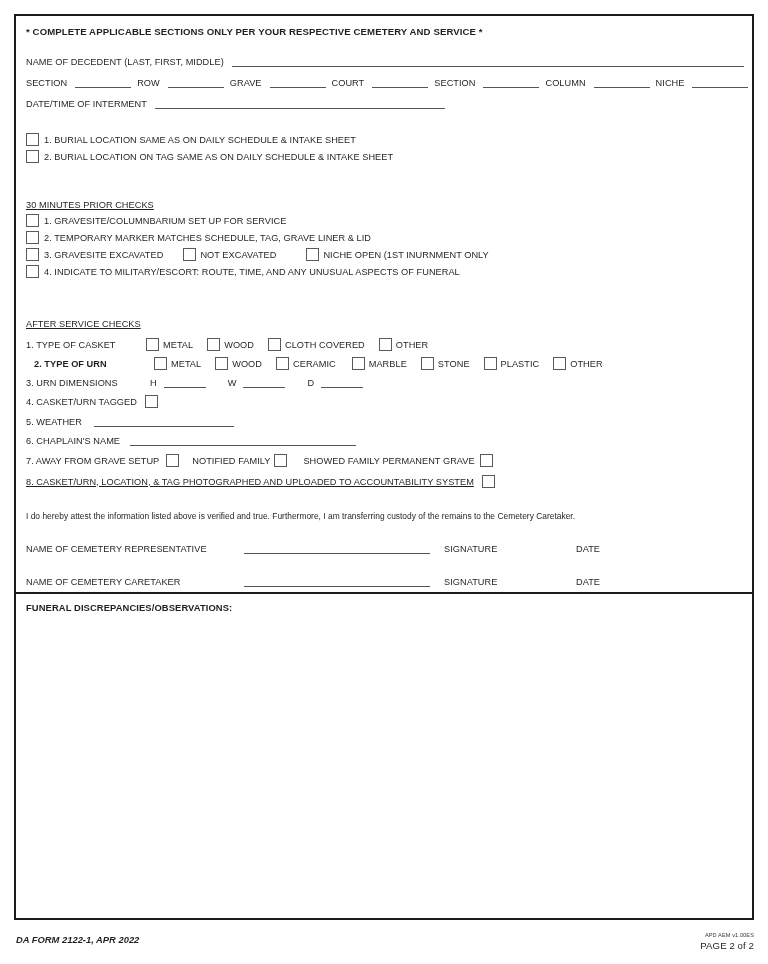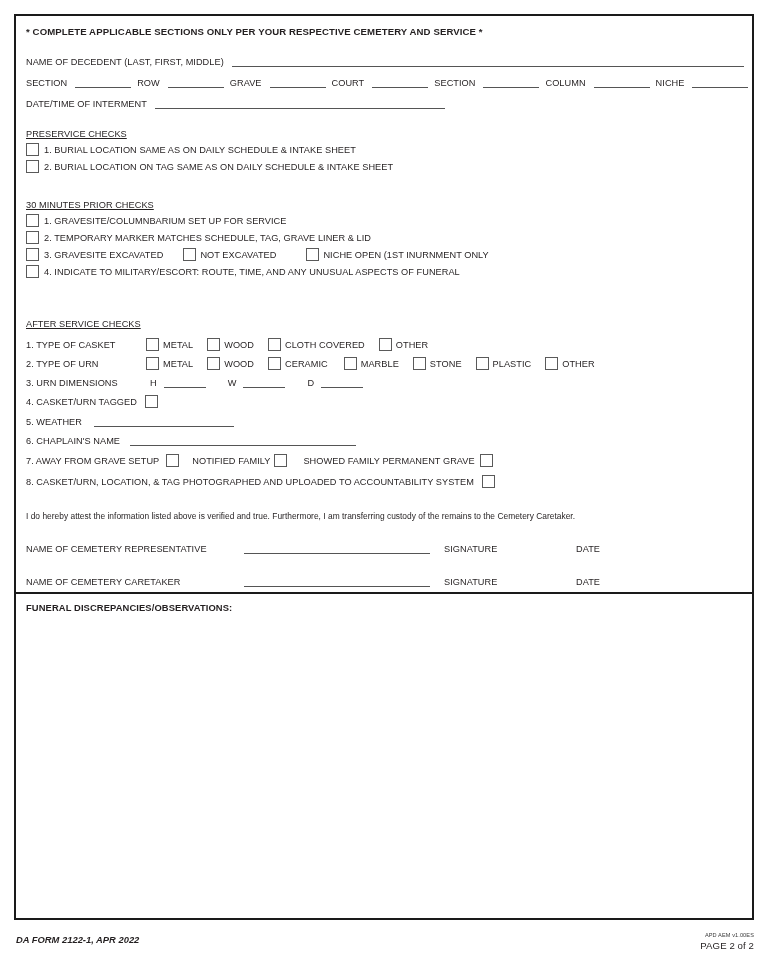--- a/index.html
+++ b/index.html
@@ -188,21 +188,20 @@
         <span class="blank" style="width:56px; margin-left:8px;"></span>
       </span>
     </div>
 
     <div class="r-datetime row">
       <span class="lbl">DATE/TIME OF INTERMENT</span>
       <span class="blank" style="width:290px; margin-left:8px;"></span>
     </div>
 
     <div class="blk-pre">
-      <div class="group-head">PRESERVICE CHECKS</div>
       <div class="check-list">
         <div class="cb-row">
           <span class="cb"></span>
           <span class="lbl">1. BURIAL LOCATION SAME AS ON DAILY SCHEDULE &amp; INTAKE SHEET</span>
         </div>
         <div class="cb-row">
           <span class="cb"></span>
           <span class="lbl">2. BURIAL LOCATION ON TAG SAME AS ON DAILY SCHEDULE &amp; INTAKE SHEET</span>
         </div>
       </div>
@@ -255,21 +254,21 @@
           <span class="cb"></span>
           <span class="lbl">CLOTH COVERED</span>
         </span>
         <span class="opt" style="margin-left:14px;">
           <span class="cb"></span>
           <span class="lbl">OTHER</span>
         </span>
       </div>
 
       <div class="cb-row" style="margin-top:6px;">
-        <span class="lbl" style="margin-left:0; width:120px;">2. TYPE OF URN</span>
+        <span class="lbl" style="margin-left:8px; width:120px;font-weight:bold;">2. TYPE OF URN</span>
         <span class="opt">
           <span class="cb"></span>
           <span class="lbl">METAL</span>
         </span>
         <span class="opt" style="margin-left:14px;">
           <span class="cb"></span>
           <span class="lbl">WOOD</span>
         </span>
         <span class="opt" style="margin-left:14px;">
           <span class="cb"></span>
@@ -325,21 +324,21 @@
           <span class="lbl" style="margin-left:0; margin-right:4px;">NOTIFIED FAMILY</span>
           <span class="cb"></span>
         </span>
         <span class="opt" style="margin-left:16px;">
           <span class="lbl" style="margin-left:0; margin-right:5px;">SHOWED FAMILY PERMANENT GRAVE</span>
           <span class="cb"></span>
         </span>
       </div>
 
       <div class="cb-row" style="margin-top:8px;">
-        <span class="lbl" style="margin-left:0;">8. CASKET/URN, LOCATION, &amp; TAG PHOTOGRAPHED AND UPLOADED TO ACCOUNTABILITY SYSTEM</span>
+        <span class="lbl" style="margin-left:0;text-decoration:underline;">8. CASKET/URN, LOCATION, &amp; TAG PHOTOGRAPHED AND UPLOADED TO ACCOUNTABILITY SYSTEM</span>
         <span class="cb" style="margin-left:8px;"></span>
       </div>
     </div>
 
     <div class="blk-attest">
       <div class="attest-text">I do hereby attest the information listed above is verified and true. Furthermore, I am transferring custody of the remains to the Cemetery Caretaker.</div>
 
       <div class="sig-row">
         <span class="lbl" style="width:218px;">NAME OF CEMETERY REPRESENTATIVE</span>
         <span class="blank" style="width:186px;"></span>

